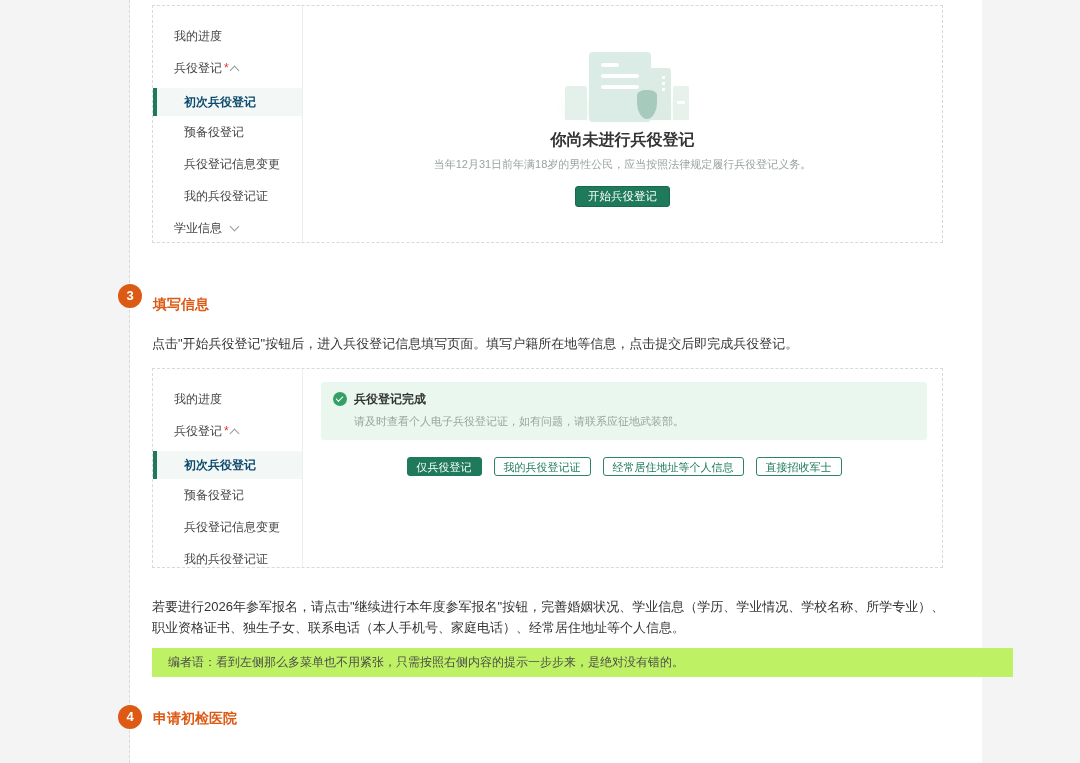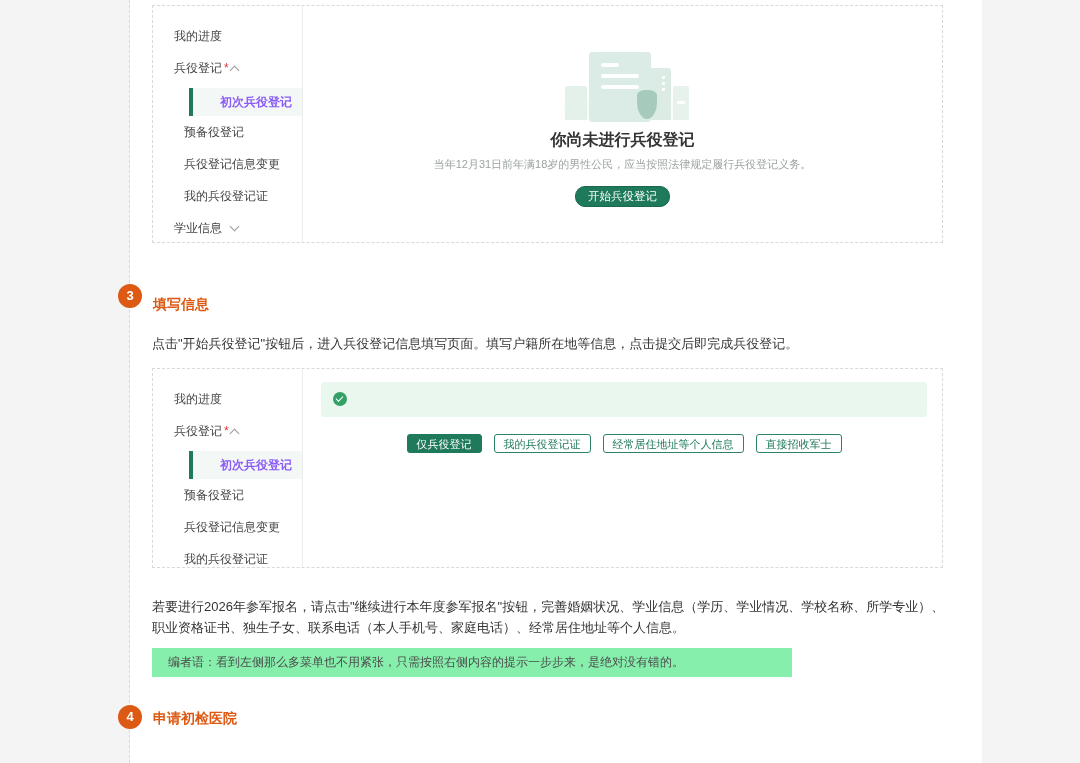--- a/index.html
+++ b/index.html
@@ -14,21 +14,21 @@
            border:1px dashed #d9d9d9; display:flex; overflow:hidden; }
   .panel1 { top:5px; height:238px; }
   .panel2 { top:368px; height:200px; }
 
   
   .side { width:150px; flex:none; border-right:1px solid #ededed; padding-top:14px; }
   .side-item { position:relative; height:32px; line-height:32px; padding-left:21px;
                font-size:12px; color:#454545; cursor:pointer; white-space:nowrap; }
   .side-item.sub { padding-left:31px; }
   .side-item.active { height:28px; line-height:28px; margin-top:4px; background:#f3f7f5;
-               border-left:4px solid #1e7a5a; padding-left:27px; color:#8b5cf6; font-weight:bold;margin-left:36px; }
+               border-left:4px solid #1e7a5a; padding-left:27px; color:#0c4a6e; font-weight:bold; }
   .req { color:#e03636; margin-left:2px; font-size:12px; }
   .chev { position:absolute; left:78px; width:7px; height:7px;
           border-right:1.3px solid #9a9a9a; border-bottom:1.3px solid #9a9a9a; }
   .chev.up { top:15px; transform:rotate(-135deg); }
   .chev.down { top:11px; transform:rotate(45deg); }
 
   
   .main1 { flex:1; display:flex; flex-direction:column; align-items:center; padding-top:40px; }
   .illus { position:relative; width:140px; height:80px; }
   .ill-ground { position:absolute; left:0; top:46px; width:140px; height:34px; border-radius:50%;
@@ -42,33 +42,33 @@
   .ill-doc { position:absolute; left:36px; top:6px; width:62px; height:70px; background:#dbebe5; border-radius:4px; }
   .ill-line { position:absolute; height:4px; background:#fff; border-radius:2px; }
   .ill-l1 { left:12px; top:11px; width:18px; }
   .ill-l2 { left:12px; top:22px; width:38px; }
   .ill-l3 { left:12px; top:33px; width:38px; }
   .ill-shield { position:absolute; left:84px; top:44px; width:20px; height:29px; background:#a6cbbd;
                 border-radius:9px 9px 10px 10px / 5px 5px 17px 17px; }
   .empty-title { margin-top:4px; font-size:16px; font-weight:bold; color:#333; }
   .empty-desc { margin-top:6px; font-size:11px; color:#9aa3a0; }
   .btn-start { margin-top:14px; height:21px; line-height:19px; padding:0 12px; background:#1e7a5a;
-               border:1px solid #176a4e; color:#fff; font-size:11.5px; border-radius:10px; cursor:pointer;
+               border:1px solid #176a4e; color:#fff; font-size:11.5px; border-radius:3px; cursor:pointer;
                font-family:"Liberation Sans",sans-serif; }
 
   
   .step { position:absolute; left:118px; width:24px; height:24px; border-radius:50%; background:#dc5a14;
           color:#fff; font-size:13px; font-weight:bold; text-align:center; line-height:24px; }
   .step3 { top:284px; } .step4 { top:705px; }
   .step-title { position:absolute; left:153px; font-size:14px; font-weight:bold; color:#dc5a14; }
   .step3-title { top:296px;text-align:right; } .step4-title { top:710px; }
   .para { position:absolute; left:152px; width:799px; font-size:13px; color:#333; line-height:21px; }
   .para1 { top:333px; }
   .para2 { top:596px; }
-  .note { position:absolute; left:152px; top:648px; width:640px; background:#86efac; color:#4c4c4c;
+  .note { position:absolute; left:152px; top:648px; width:861px; background:#bef264; color:#4c4c4c;
           font-size:12px; line-height:13px; padding:8px 16px; }
 
   
   .main2 { flex:1; padding:13px 15px 0 18px; }
   .alert { background:#e9f7ef; border-radius:3px; padding:9px 12px 11px 12px; display:flex; }
   .check-circle { flex:none; width:14px; height:14px; border-radius:50%; background:#35a065; position:relative; margin-top:1px; }
   .check-circle::after { content:""; position:absolute; left:3px; top:4px; width:6px; height:3px;
           border-left:1.5px solid #fff; border-bottom:1.5px solid #fff; transform:rotate(-45deg); }
   .alert-texts { margin-left:7px; }
   .alert-title { font-size:12px; font-weight:bold; color:#333; }
@@ -155,20 +155,24 @@
       <div class="side-item sub">
         <span>兵役登记信息变更</span>
       </div>
       <div class="side-item sub">
         <span>我的兵役登记证</span>
       </div>
     </div>
     <div class="main2">
       <div class="alert">
         <span class="check-circle"></span>
+        <div class="alert-texts">
+          <div class="alert-title">兵役登记完成</div>
+          <div class="alert-desc">请及时查看个人电子兵役登记证，如有问题，请联系应征地武装部。</div>
+        </div>
       </div>
       <div class="btn-row">
         <button class="btn primary">仅兵役登记</button>
         <button class="btn outline">我的兵役登记证</button>
         <button class="btn outline">经常居住地址等个人信息</button>
         <button class="btn outline">直接招收军士</button>
       </div>
     </div>
   </div>
 

